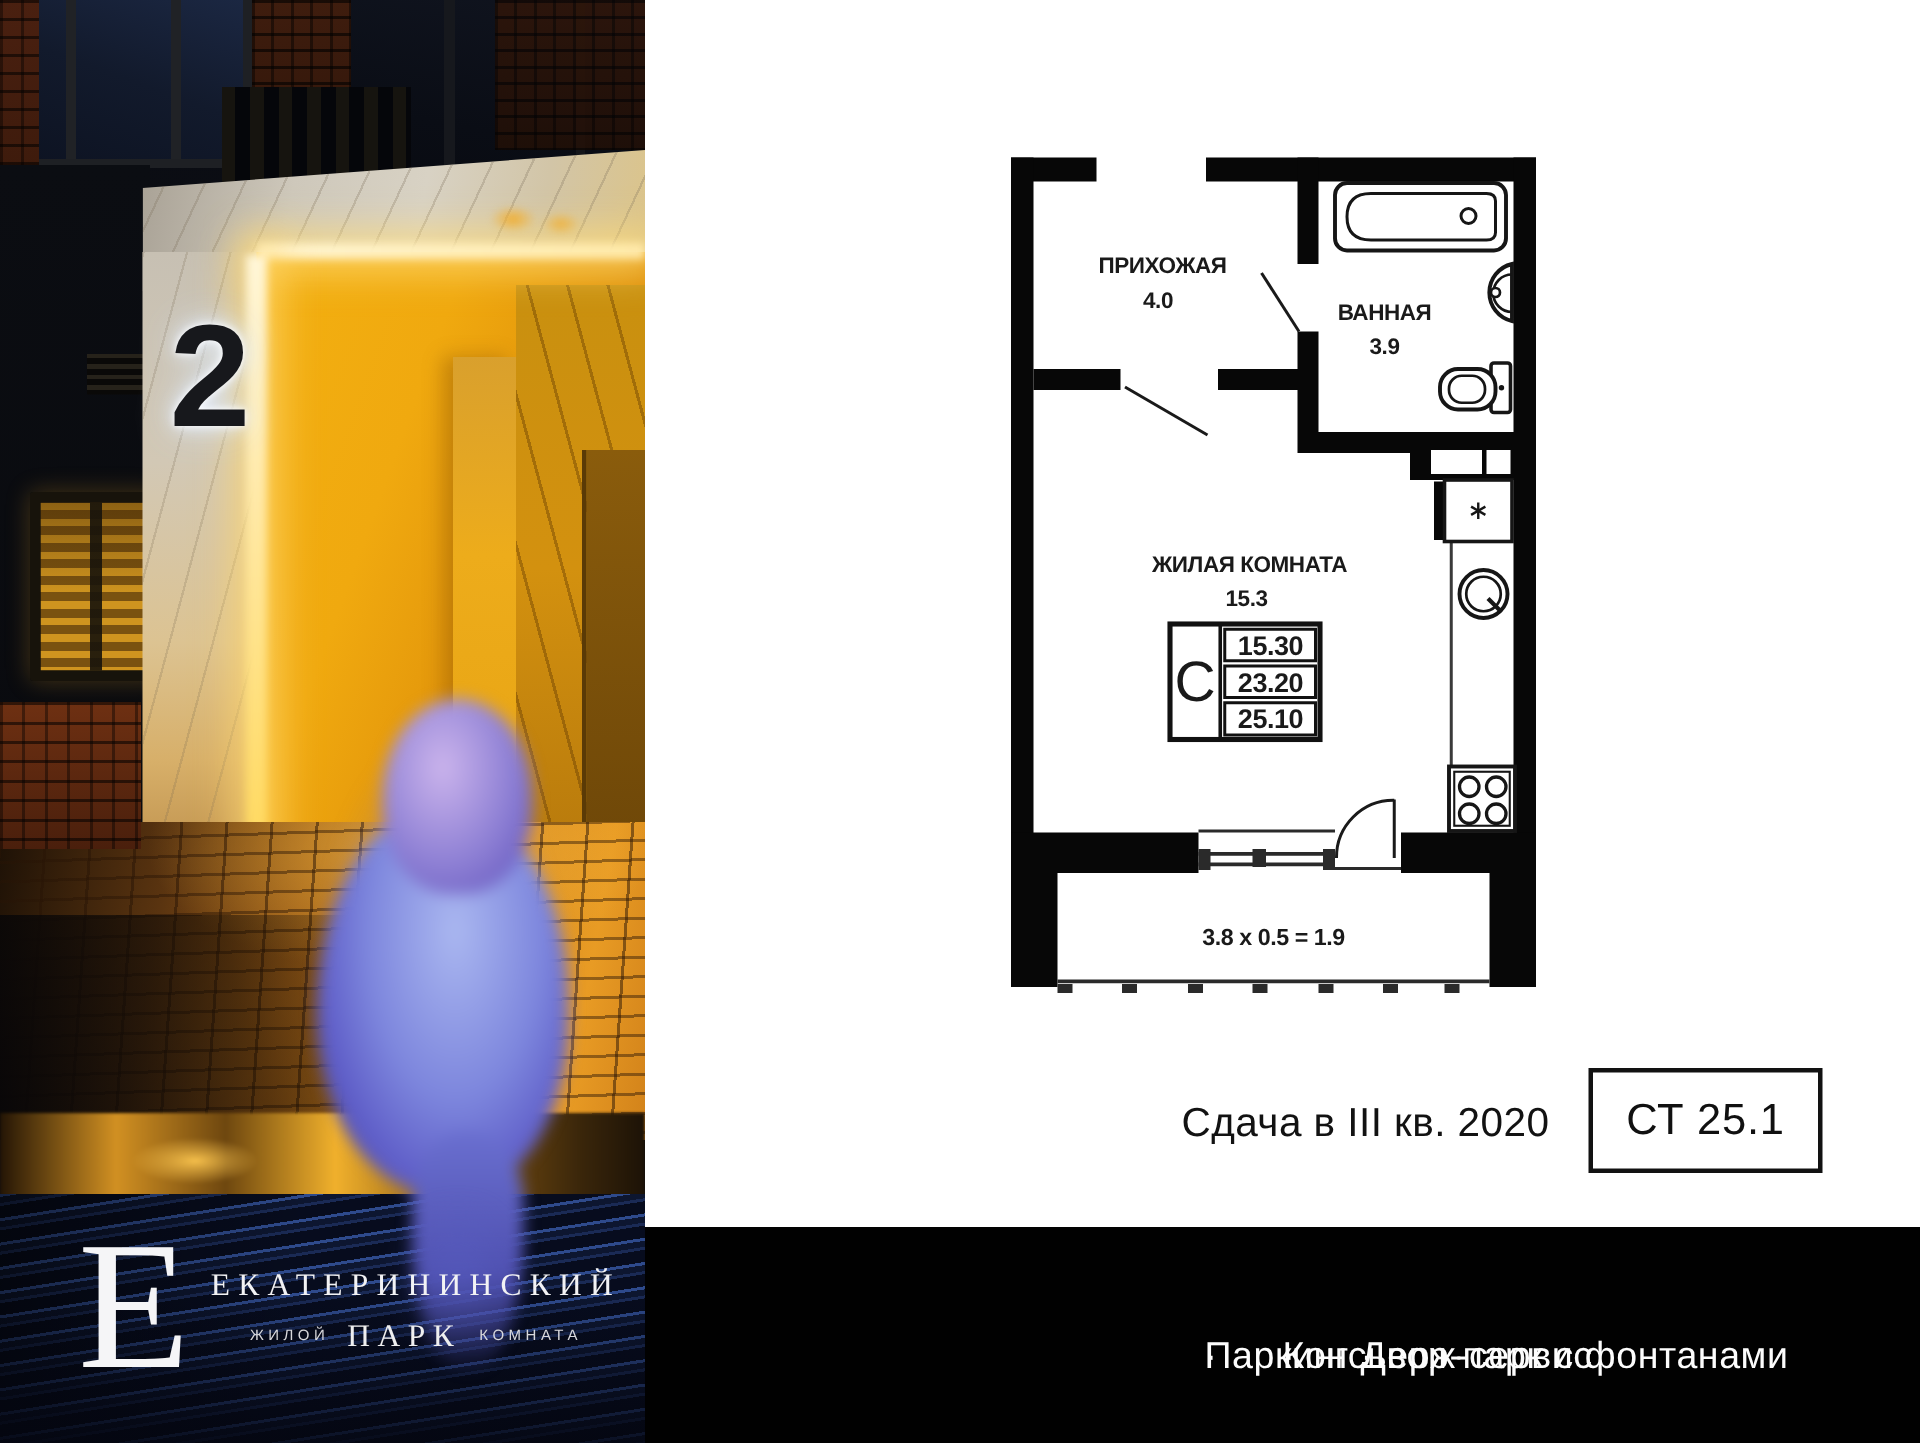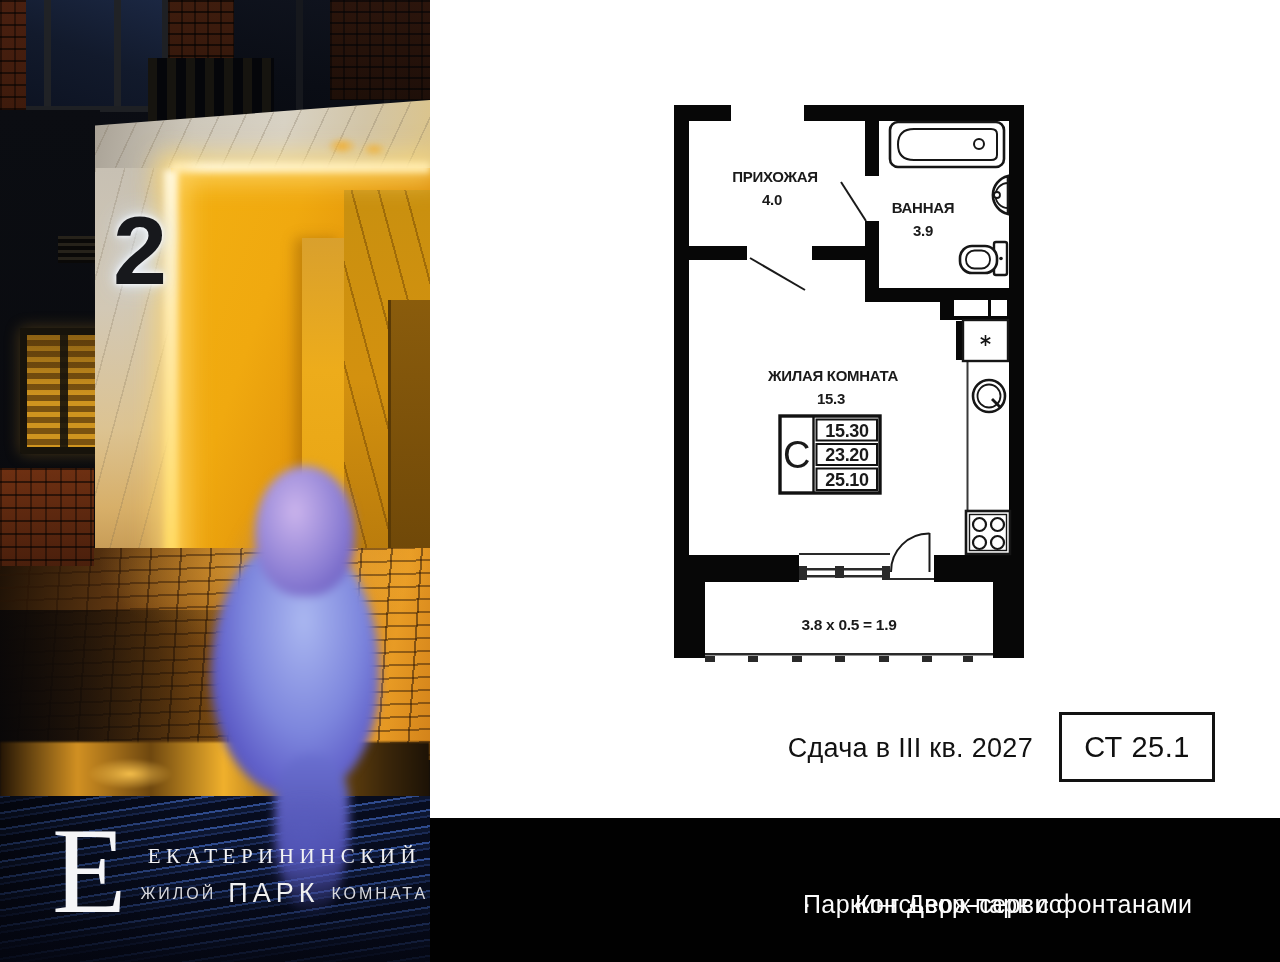--- a/index.html
+++ b/index.html
@@ -96,22 +96,22 @@
   .bird-reflection{left:250px;top:805px;width:110px;height:150px;filter:blur(10px);opacity:.5;background:
       radial-gradient(ellipse 50% 50% at 50% 30%,#5a60c5,transparent 75%);}
   
   .brand{left:52px;top:810px;width:330px;height:140px;display:flex;align-items:flex-start;}
   .brand-monogram{position:relative;font-family:"Liberation Serif",serif;font-size:122px;line-height:1;
       color:#f5f5f7;font-weight:400;}
   .brand-col{position:relative;margin:34px 0 0 14px;display:flex;flex-direction:column;align-items:center;}
   .brand-name{position:relative;font-family:"Liberation Serif",serif;font-size:21px;letter-spacing:5.5px;
       color:#f2f2f4;white-space:nowrap;}
   .brand-sub{position:relative;margin-top:9px;display:flex;align-items:center;gap:12px;color:#d8d8dc;}
-  .brand-sub .small{position:relative;font-size:16px;letter-spacing:3px;}
-  .brand-sub .big{position:relative;font-family:Liberation Sans, sans-serif;font-size:27px;letter-spacing:5px;color:#efefef;}
+  .brand-sub .small{position:relative;font-size:10px;letter-spacing:3px;}
+  .brand-sub .big{position:relative;font-family:Liberation Serif, serif;font-size:21px;letter-spacing:5px;color:#efefef;}
 
   
   .plan{left:672px;top:100px;width:352px;height:563px;}
   .plan text{font-family:"Liberation Sans",sans-serif;fill:#1a1a1a;letter-spacing:-0.3px;}
   .t-room{font-size:15px;font-weight:600;}
   .t-area{font-size:15px;font-weight:600;}
   .t-formula{font-size:15.5px;font-weight:600;}
   .t-letter{font-size:38px;font-weight:400;}
   .t-val{font-size:18px;font-weight:600;}
 
@@ -283,21 +283,21 @@
       <rect x="816.5" y="419.5" width="60.5" height="21" fill="none" stroke="#111111" stroke-width="2"></rect>
       <rect x="816.5" y="444" width="60.5" height="21" fill="none" stroke="#111111" stroke-width="2"></rect>
       <rect x="816.5" y="468.5" width="60.5" height="21.5" fill="none" stroke="#111111" stroke-width="2"></rect>
       <text class="t-letter" x="796.5" y="455" text-anchor="middle" dominant-baseline="central">С</text>
       <text class="t-val" x="847" y="430.5" text-anchor="middle" dominant-baseline="central">15.30</text>
       <text class="t-val" x="847" y="455" text-anchor="middle" dominant-baseline="central">23.20</text>
       <text class="t-val" x="847" y="479.5" text-anchor="middle" dominant-baseline="central">25.10</text>
     </g>
   </svg>
 
-  <div class="delivery">Сдача в III кв. 2027</div>
+  <div class="delivery">Сдача в III кв. 2020</div>
   <div class="unit-box">
     <span>СТ 25.1</span>
   </div>
 
   <div class="bottom-bar">
     <div class="amenity">
       <span class="b">·</span>
         <span>Паркинг</span>
     </div>
     <div class="amenity">

